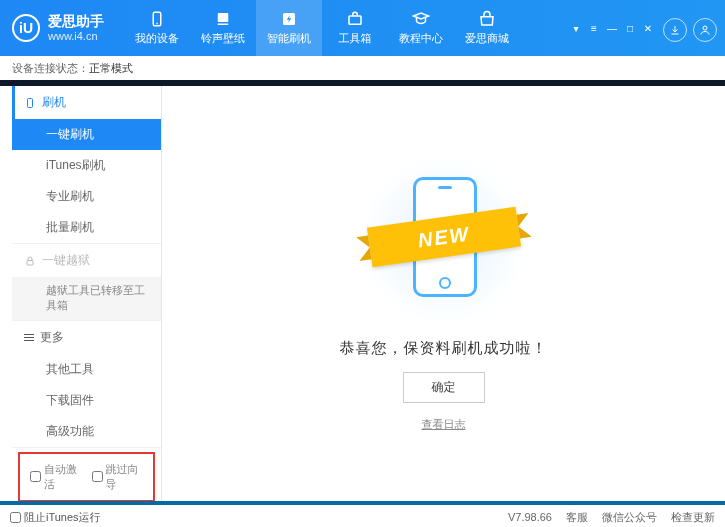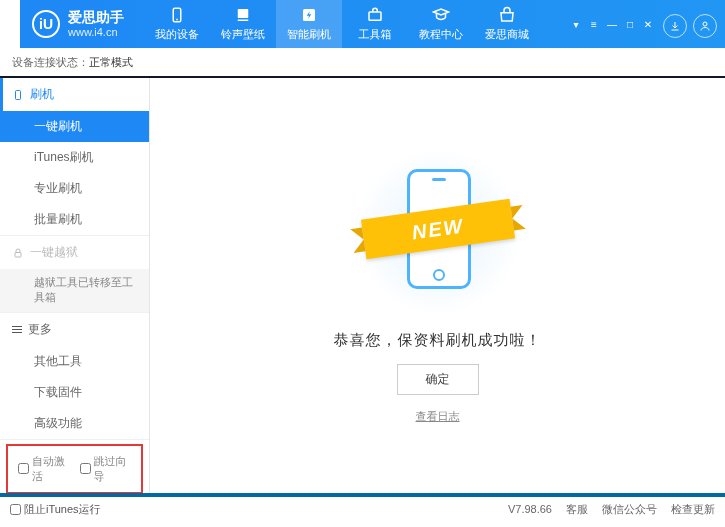--- a/index.html
+++ b/index.html
@@ -1,36 +1,36 @@
 <!DOCTYPE html>
 <html><head>
 <meta charset="utf-8">
 <style>
 * { margin: 0; padding: 0; box-sizing: border-box; font-family: "Microsoft YaHei", Arial, sans-serif; }
 body { width: 725px; height: 527px; background: #fff; overflow: hidden; position: relative; }
 
-.header { height: 48px; background: linear-gradient(to right, #1e88f5, #2196f3); display: flex; align-items: center; color: #fff; margin-left: 20px; }
+.header { height: 56px; background: linear-gradient(to right, #1e88f5, #2196f3); display: flex; align-items: center; color: #fff; }
 .logo-area { display: flex; align-items: center; padding: 0 12px; gap: 8px; }
 .logo-circle { width: 28px; height: 28px; border: 2px solid #fff; border-radius: 50%; display: flex; align-items: center; justify-content: center; font-weight: bold; font-size: 14px; }
 .logo-text { display: flex; flex-direction: column; line-height: 1.1; }
 .logo-title { font-size: 14px; font-weight: bold; }
 .logo-url { font-size: 11px; opacity: 0.85; }
 .nav { display: flex; height: 100%; margin-left: 8px; }
 .nav-item { width: 66px; display: flex; flex-direction: column; align-items: center; justify-content: center; font-size: 11px; cursor: pointer; gap: 3px; }
 .nav-item.active { background: rgba(255,255,255,0.18); }
 .nav-icon { width: 18px; height: 18px; }
 .header-right { margin-left: auto; display: flex; align-items: center; gap: 8px; padding-right: 8px; }
 .win-btns { display: flex; gap: 4px; font-size: 10px; }
 .win-btn { width: 14px; height: 14px; display: flex; align-items: center; justify-content: center; cursor: pointer; }
 .circ-btn { width: 24px; height: 24px; border: 1.5px solid rgba(255,255,255,0.7); border-radius: 50%; display: flex; align-items: center; justify-content: center; cursor: pointer; }
 
-.status-bar { height: 30px; border-bottom: 2px solid #0f172a; display: flex; align-items: center; padding: 0 12px; font-size: 11px; color: #666; }
+.status-bar { height: 30px; border-bottom: 6px solid #0f172a; display: flex; align-items: center; padding: 0 12px; font-size: 11px; color: #666; }
 .status-value { color: #333; }
 
-.body { display: flex; height: 415px; }
+.body { display: flex; height: 415px; margin-left: 12px; }
 .sidebar { width: 150px; border-right: 1px solid #e5e5e5; display: flex; flex-direction: column; font-size: 12px; color: #555; overflow: hidden; }
 .side-section { border-bottom: 1px solid #f0f0f0; }
 .side-head { display: flex; align-items: center; gap: 6px; padding: 8px 12px; color: #666; cursor: pointer; }
 .side-head.active-head { color: #1e88f5; border-left: 3px solid #1e88f5; padding-left: 9px; }
 .side-item { padding: 7px 12px 7px 34px; cursor: pointer; color: #666; }
 .side-item.active { background: #1e88f5; color: #fff; }
 .side-item.sub { background: #f5f5f5; color: #888; font-size: 11px; line-height: 1.4; padding: 6px 12px 6px 34px; }
 .side-lock { color: #bbb; }
 .checkbox-row { display: flex; gap: 10px; padding: 8px 10px; border: 2px solid #e53935; margin: 4px 6px; font-size: 11px; align-items: center; }
 .cb { display: flex; align-items: center; gap: 3px; color: #888; }

